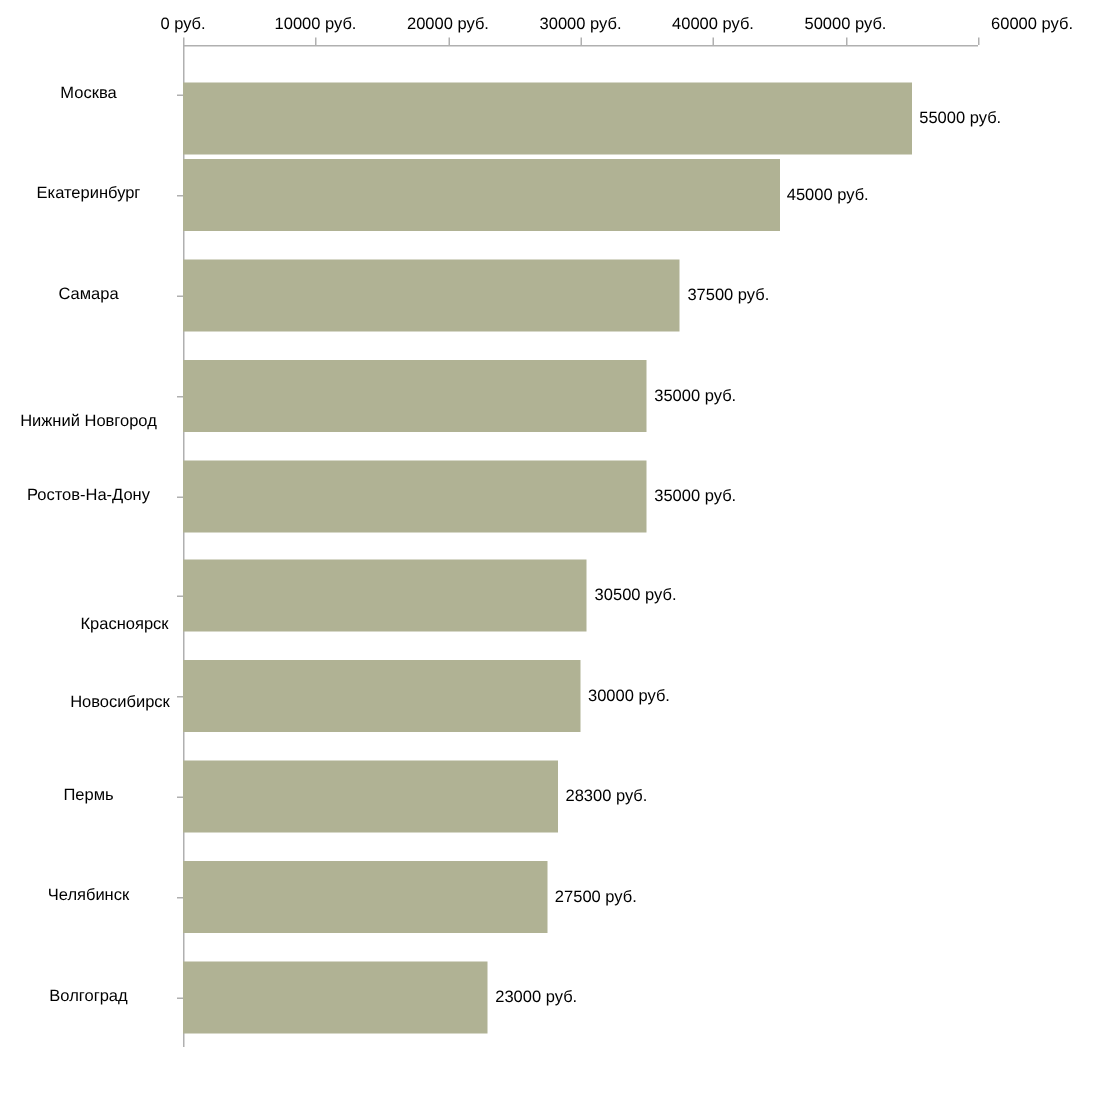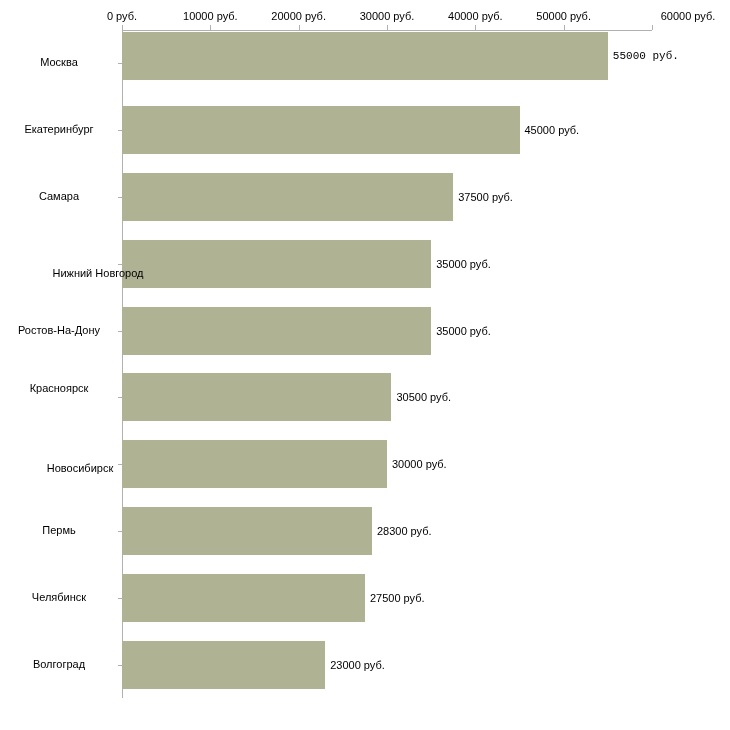--- a/index.html
+++ b/index.html
@@ -103,21 +103,21 @@
       <div class="tick-label" style="left: 387px;">30000 руб.</div>
       <div class="tick-mark" style="left: 387px;"></div>
       <div class="tick-label" style="left: 475.333px;">40000 руб.</div>
       <div class="tick-mark" style="left: 475.333px;"></div>
       <div class="tick-label" style="left: 563.667px;">50000 руб.</div>
       <div class="tick-mark" style="left: 563.667px;"></div>
       <div class="tick-label" style="left: 688px;">60000 руб.</div>
       <div class="tick-mark" style="left: 652px;"></div>
     </div>
   <div id="bars">
-      <div class="bar-row" style="top: 32px; height: 48px; font-family: Liberation Mono, monospace;">
+      <div class="bar-row" style="top: 55px; height: 48px;">
         <div class="bar" style="left: 122px; width: 485.833px; background: rgb(176, 178, 148);"></div>
         <div class="bar-value" style="left: 607.833px;">55000 руб.</div>
       </div>
       <div class="bar-row" style="top: 106.2px; height: 48px;">
         <div class="bar" style="left: 122px; width: 397.5px; background: rgb(176, 178, 148);"></div>
         <div class="bar-value" style="left: 519.5px;">45000 руб.</div>
       </div>
       <div class="bar-row" style="top: 173px; height: 48px;">
         <div class="bar" style="left: 122px; width: 331.25px; background: rgb(176, 178, 148);"></div>
         <div class="bar-value" style="left: 453.25px;">37500 руб.</div>
@@ -151,25 +151,25 @@
         <div class="bar-value" style="left: 325.167px;">23000 руб.</div>
       </div>
     </div>
   <div id="cat-labels">
       <div class="cat-label-wrap" style="top: 56.4px;">Москва</div>
       <div class="cat-tick" style="top: 63.4px;"></div>
       <div class="cat-label-wrap" style="top: 123.2px;">Екатеринбург</div>
       <div class="cat-tick" style="top: 130.2px;"></div>
       <div class="cat-label-wrap" style="top: 190px;">Самара</div>
       <div class="cat-tick" style="top: 197px;"></div>
-      <div class="cat-label-wrap" style="top: 267px; padding-left: 39px;">Нижний Новгород</div>
+      <div class="cat-label-wrap" style="top: 275px;">Нижний Новгород</div>
       <div class="cat-tick" style="top: 263.8px;"></div>
       <div class="cat-label-wrap" style="top: 323.6px;">Ростов-На-Дону</div>
       <div class="cat-tick" style="top: 330.6px;"></div>
-      <div class="cat-label-wrap" style="top: 382px;">Красноярск</div>
+      <div class="cat-label-wrap" style="top: 410px; padding-left: 24px;">Красноярск</div>
       <div class="cat-tick" style="top: 397.4px;"></div>
       <div class="cat-label-wrap" style="top: 462px; margin-left: 21px;">Новосибирск</div>
       <div class="cat-tick" style="top: 464.2px;"></div>
       <div class="cat-label-wrap" style="top: 524px;">Пермь</div>
       <div class="cat-tick" style="top: 531px;"></div>
       <div class="cat-label-wrap" style="top: 590.8px;">Челябинск</div>
       <div class="cat-tick" style="top: 597.8px;"></div>
       <div class="cat-label-wrap" style="top: 657.6px;">Волгоград</div>
       <div class="cat-tick" style="top: 664.6px;"></div>
     </div>

